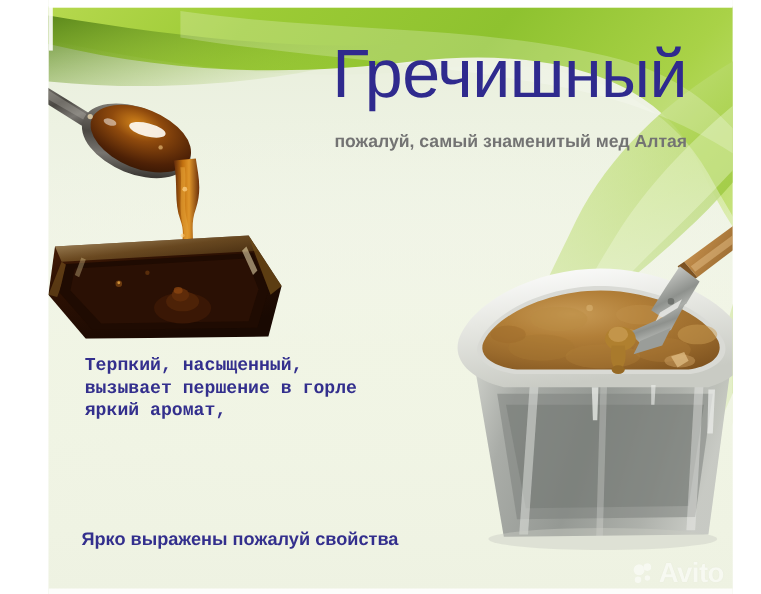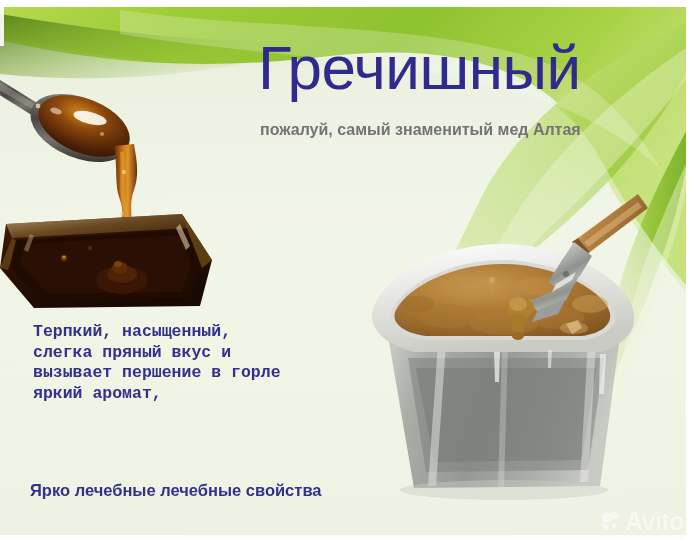--- a/index.html
+++ b/index.html
@@ -1,23 +1,24 @@
 <!DOCTYPE html>
 <html><head>
 <meta charset="utf-8">
 <title>Гречишный мед</title>
 <style>
   html,body{margin:0;padding:0;background:#fff;}
   body{font-family:"Liberation Sans","DejaVu Sans",sans-serif;}
 
   #poster{
     position:relative;
-    width:692px;height:540px;
+    width:622px;height:540px;
     overflow:hidden;
     background:#fdfefb;
+    margin-left:44px;
   }
 
   
   .bg-base{
     position:absolute;inset:0;
     background:
       radial-gradient(120% 80% at 50% 100%, #f3f6e9 0%, #eef2e2 45%, #e9efdc 100%);
   }
 
   
@@ -360,26 +361,25 @@
       <ellipse cx="152" cy="304" rx="104" ry="10" fill="#c9cdc3" opacity="0.45"></ellipse>
     </svg>
   </div>
 
   <div class="title">Гречишный</div>
 
   <div class="subtitle">пожалуй, самый знаменитый мед Алтая</div>
 
   <div class="feature-block">
     <div>Терпкий, насыщенный,</div>
-    <div>слегка пряный вкус и</div>
     <div>вызывает першение в горле</div>
     <div>яркий аромат,</div>
   </div>
 
-  <div class="tagline">Ярко лечебные лечебные свойства</div>
+  <div class="tagline">Ярко выражены пожалуй свойства</div>
 
   <div class="watermark">
     <span class="wm-dots">
       <i></i>
         <i></i>
         <i></i>
         <i></i>
     </span>
     <span class="wm-text">Avito</span>
   </div>

